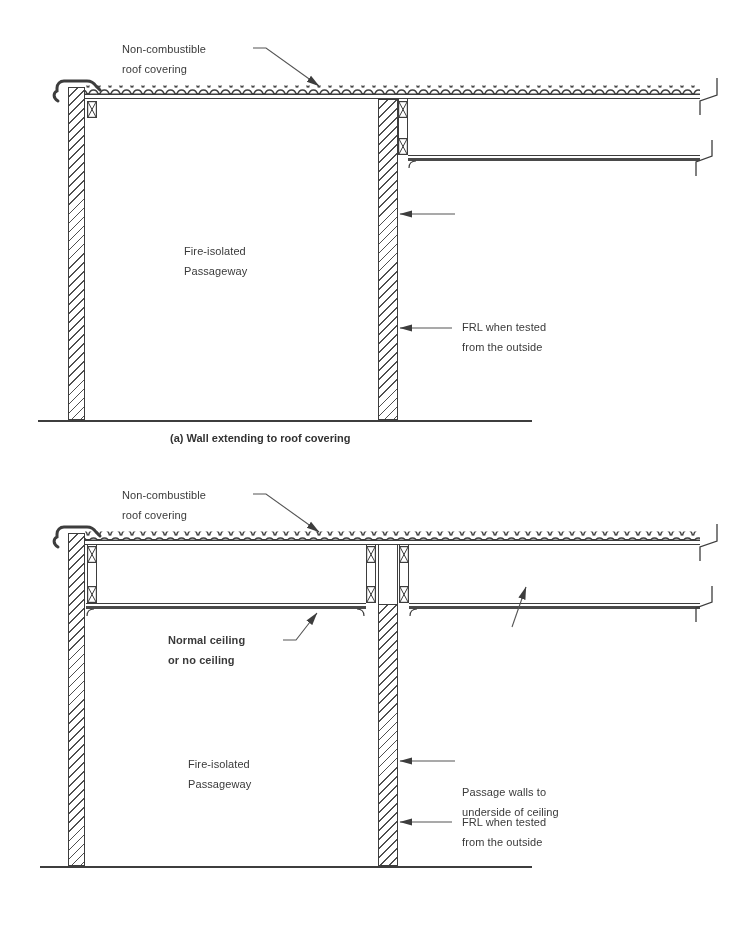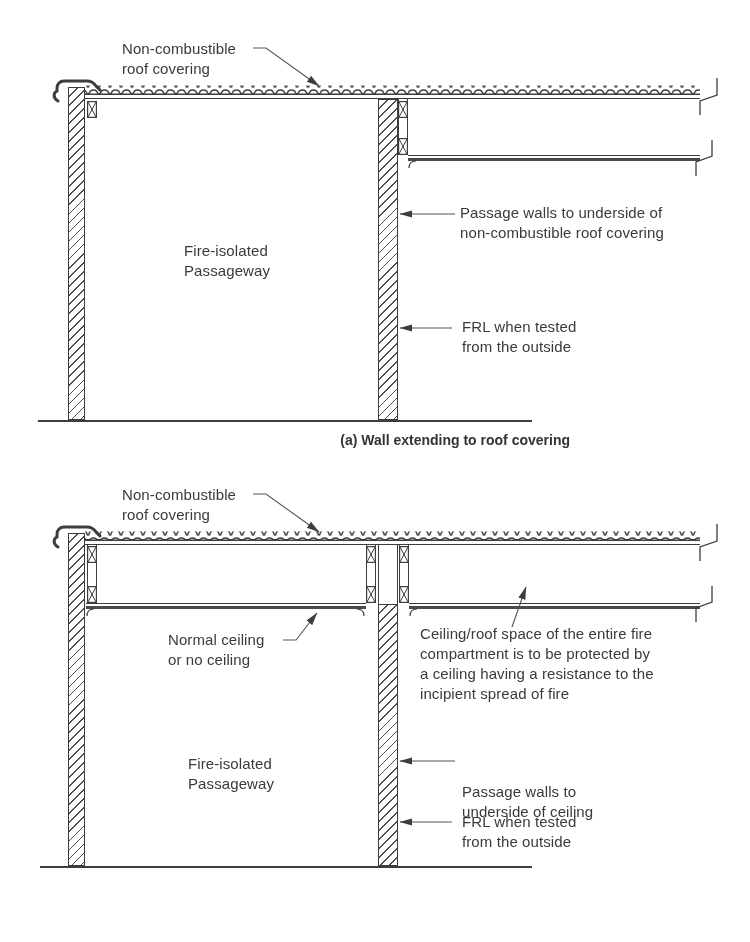--- a/index.html
+++ b/index.html
@@ -1,26 +1,26 @@
 <!DOCTYPE html>
 <html><head>
 <meta charset="utf-8">
 <style>
   html,body{margin:0;padding:0;background:#fff;}
   .canvas{
     position:relative;width:750px;height:942px;background:#fff;overflow:hidden;
     font-family:"Liberation Sans", sans-serif;color:#3a3a3a;
   }
   .lbl{
-    position:absolute;font-size:15px;line-height:20px;white-space:pre-line;
+    position:absolute;font-size:11px;line-height:20px;white-space:pre-line;
     color:#3a3a3a;letter-spacing:.1px;
   }
   .caption{
-    position:absolute;left:170px;width:400px;text-align:right;
-    font-size:14px;font-weight:bold;color:#333;
+    position:absolute;left:170px;width:400px;text-align:left;
+    font-size:11px;font-weight:bold;color:#333;
   }
   .hatch{
     position:absolute;box-sizing:border-box;border:1px solid #3d3d3d;background:
       repeating-linear-gradient(135deg,#fff 0 5.2px,#4f4f4f 5.2px 6.4px);
   }
   .roofband{
     position:absolute;box-sizing:border-box;height:6px;
     border-top:2.5px solid #3d3d3d;border-bottom:1.5px solid #3d3d3d;background:#fff;
   }
   .ceil{
@@ -41,47 +41,41 @@
 
   <div class="hatch" style="left:68px;top:87px;width:17px;height:333px;"></div>
   <div class="hatch" style="left:378px;top:99px;width:20px;height:321px;"></div>
   <div class="strip" style="left:398px;top:99px;width:10px;height:56px;"></div>
   <div class="roofband" style="left:85px;top:93px;width:615px;"></div>
   <div class="ceil" style="left:408px;top:155px;width:292px;"></div>
   <div class="ground" style="left:38px;top:420px;width:494px;"></div>
 
   <div class="lbl" style="left:122px;top:39px;">Non-combustible
 roof covering</div>
-  <div class="lbl" style="left:460px;top:203px;">Passage walls to underside of
-non-combustible roof covering</div>
   <div class="lbl" style="left:462px;top:317px;">FRL when tested
 from the outside</div>
   <div class="lbl" style="left:184px;top:241px;">Fire-isolated
 Passageway</div>
   <div class="caption" style="top:432px;">(a) Wall extending to roof covering</div>
 
   <div class="hatch" style="left:68px;top:533px;width:17px;height:333px;"></div>
   <div class="hatch" style="left:378px;top:604px;width:20px;height:262px;"></div>
   <div class="strip" style="left:378px;top:545px;width:20px;height:59px;"></div>
   <div class="strip" style="left:87px;top:545px;width:10px;height:58px;"></div>
   <div class="strip" style="left:366px;top:545px;width:10px;height:58px;"></div>
   <div class="strip" style="left:399px;top:545px;width:10px;height:58px;"></div>
   <div class="roofband" style="left:85px;top:539px;width:615px;"></div>
   <div class="ceil" style="left:86px;top:603px;width:280px;"></div>
   <div class="ceil" style="left:409px;top:603px;width:291px;"></div>
   <div class="ground" style="left:40px;top:866px;width:492px;"></div>
 
   <div class="lbl" style="left:122px;top:485px;">Non-combustible
 roof covering</div>
-  <div class="lbl" style="left:168px;top:630px;">Normal ceiling
+  <div class="lbl" style="left:168px;top:630px;font-weight:bold;">Normal ceiling
 or no ceiling</div>
-  <div class="lbl" style="left:420px;top:624px;">Ceiling/roof space of the entire fire
-compartment is to be protected by
-a ceiling having a resistance to the
-incipient spread of fire</div>
   <div class="lbl" style="left:188px;top:754px;">Fire-isolated
 Passageway</div>
   <div class="lbl" style="left:462px;top:750px;margin-top:32px;">Passage walls to
 underside of ceiling</div>
   <div class="lbl" style="left:462px;top:812px;">FRL when tested
 from the outside</div>
 
   <svg class="overlay" width="750" height="942" viewBox="0 0 750 942">
     <defs>
       <pattern id="corr" width="11" height="8" patternUnits="userSpaceOnUse">

